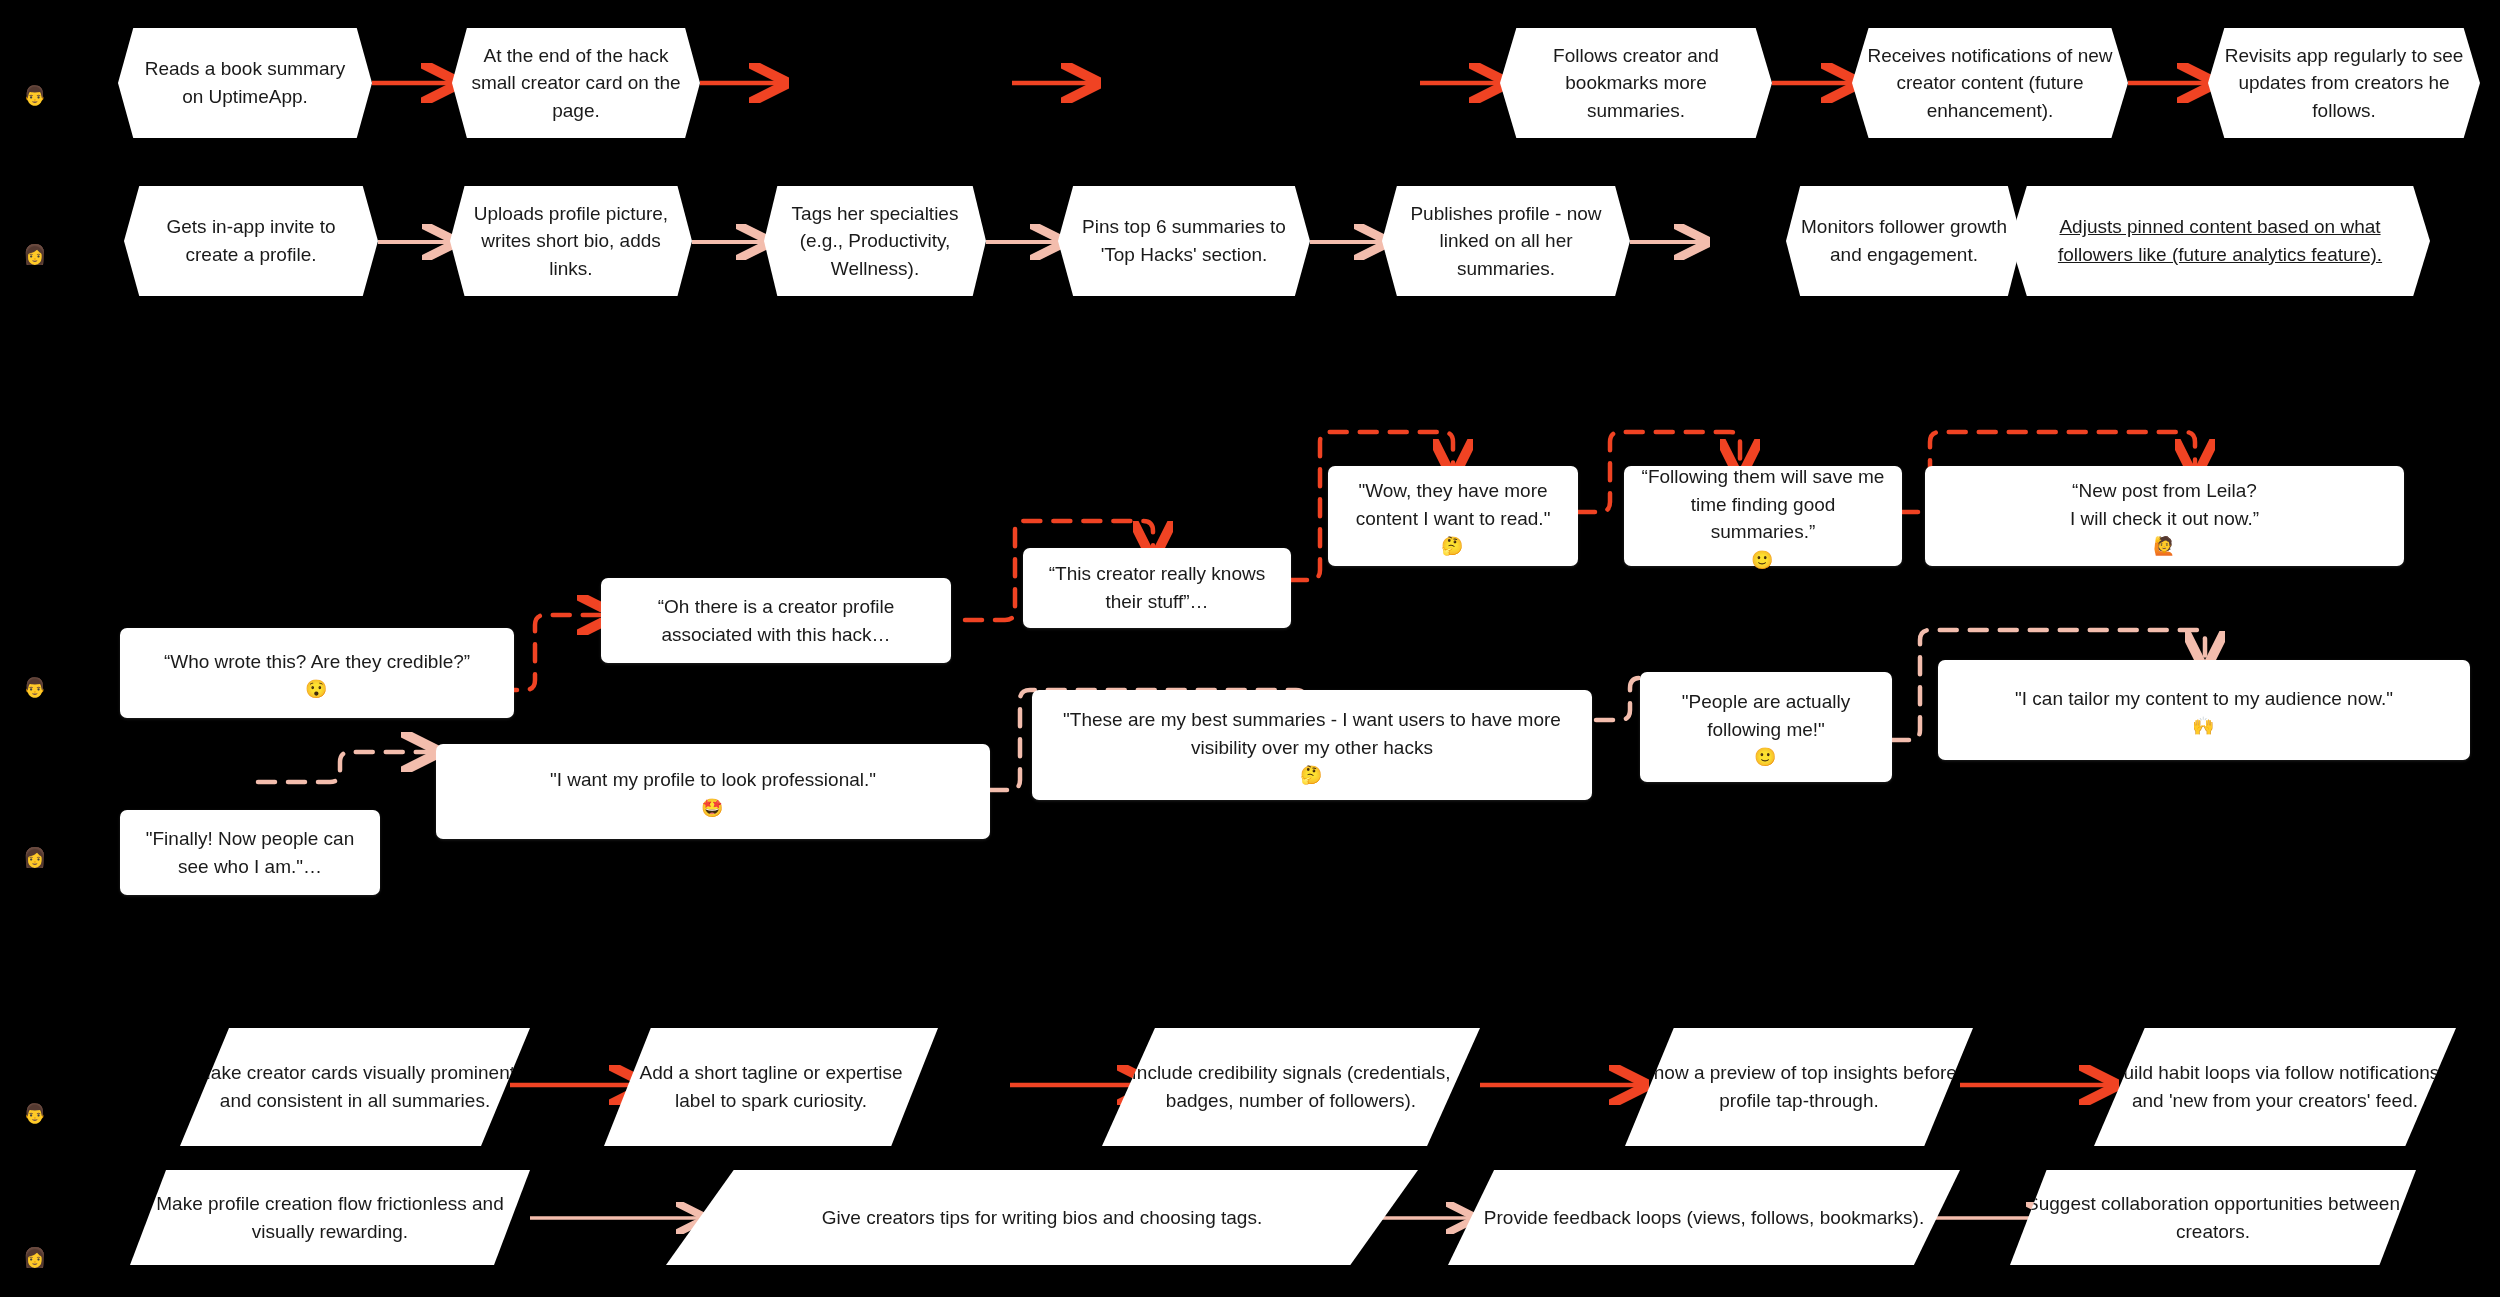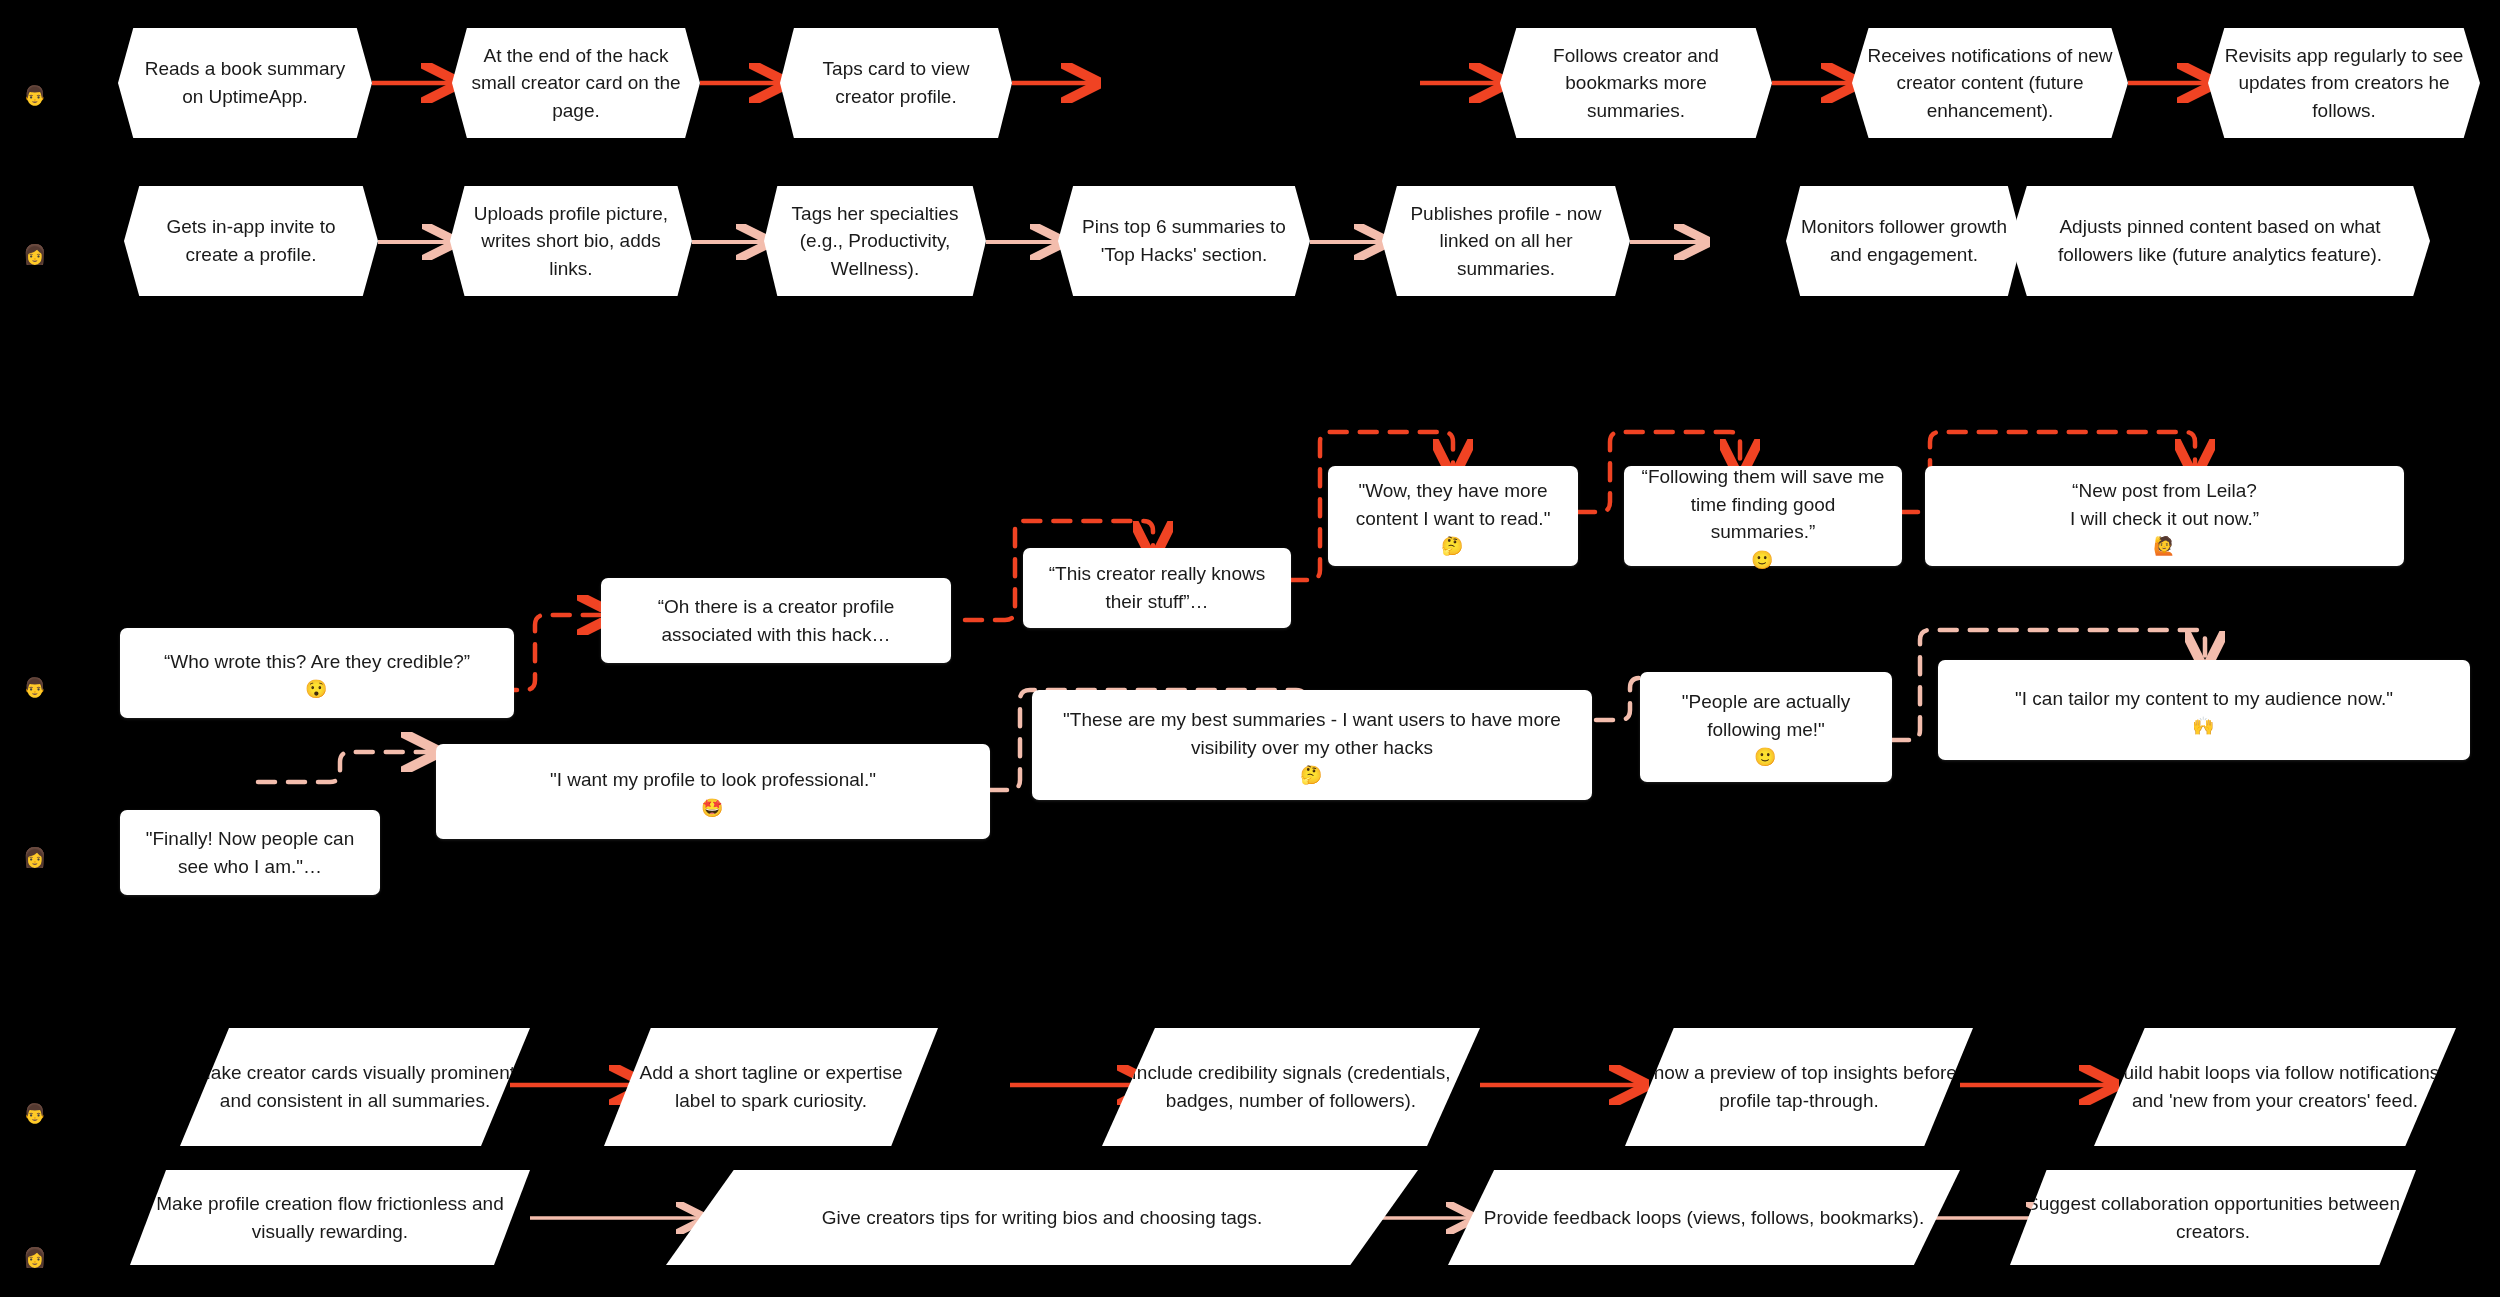--- a/index.html
+++ b/index.html
@@ -13,20 +13,21 @@
     display:flex;align-items:center;justify-content:center;
     text-align:center;box-sizing:border-box;
     font-size:19px;line-height:1.45;padding:10px 14px;
     font-family:"Liberation Sans", sans-serif;
   }
   .hex{
     clip-path:polygon(6% 0%, 94% 0%, 100% 50%, 94% 100%, 6% 100%, 0% 50%);
   }
   .hex.wide{
     clip-path:polygon(4% 0%, 96% 0%, 100% 50%, 96% 100%, 4% 100%, 0% 50%);
+    text-decoration:underline;
   }
   .para{
     clip-path:polygon(14% 0%, 100% 0%, 86% 100%, 0% 100%);
   }
   .para.flat{
     clip-path:polygon(9% 0%, 100% 0%, 91% 100%, 0% 100%);
   }
   .bubble{
     border-radius:7px;
     box-shadow:0 1px 3px rgba(255,255,255,0.12);
@@ -106,21 +107,20 @@
 
   <span class="edge-emoji" style="left:22px;top:86px">👨</span>
   <span class="edge-emoji" style="left:22px;top:245px">👩</span>
   <span class="edge-emoji" style="left:22px;top:678px">👨</span>
   <span class="edge-emoji" style="left:22px;top:848px">👩</span>
   <span class="edge-emoji" style="left:22px;top:1104px">👨</span>
   <span class="edge-emoji" style="left:22px;top:1248px">👩</span>
 
   <div class="node hex" style="left:452px;top:28px;width:248px;height:110px">At the end of the hack small creator card on the page.</div>
   <div class="node hex" style="left:118px;top:28px;width:254px;height:110px">Reads a book summary on UptimeApp.</div>
-  <div class="node hex" style="left:780px;top:28px;width:232px;height:110px">Taps card to view creator profile.</div>
   <div class="node hex" style="left:1500px;top:28px;width:272px;height:110px">Follows creator and bookmarks more summaries.</div>
   <div class="node hex" style="left:1852px;top:28px;width:276px;height:110px">Receives notifications of new creator content (future enhancement).</div>
   <div class="node hex" style="left:124px;top:186px;width:254px;height:110px">Gets in-app invite to create a profile.</div>
 
   <div class="node hex" style="left:2208px;top:28px;width:272px;height:110px">Revisits app regularly to see updates from creators he follows.</div>
   <div class="node hex" style="left:450px;top:186px;width:242px;height:110px">Uploads profile picture, writes short bio, adds links.</div>
   <div class="node hex" style="left:764px;top:186px;width:222px;height:110px">Tags her specialties (e.g., Productivity, Wellness).</div>
   <div class="node hex" style="left:1058px;top:186px;width:252px;height:110px">Pins top 6 summaries to 'Top Hacks' section.</div>
   <div class="node hex" style="left:1382px;top:186px;width:248px;height:110px">Publishes profile - now linked on all her summaries.</div>
   <div class="node hex" style="left:1786px;top:186px;width:236px;height:110px">Monitors follower growth and engagement.</div>

